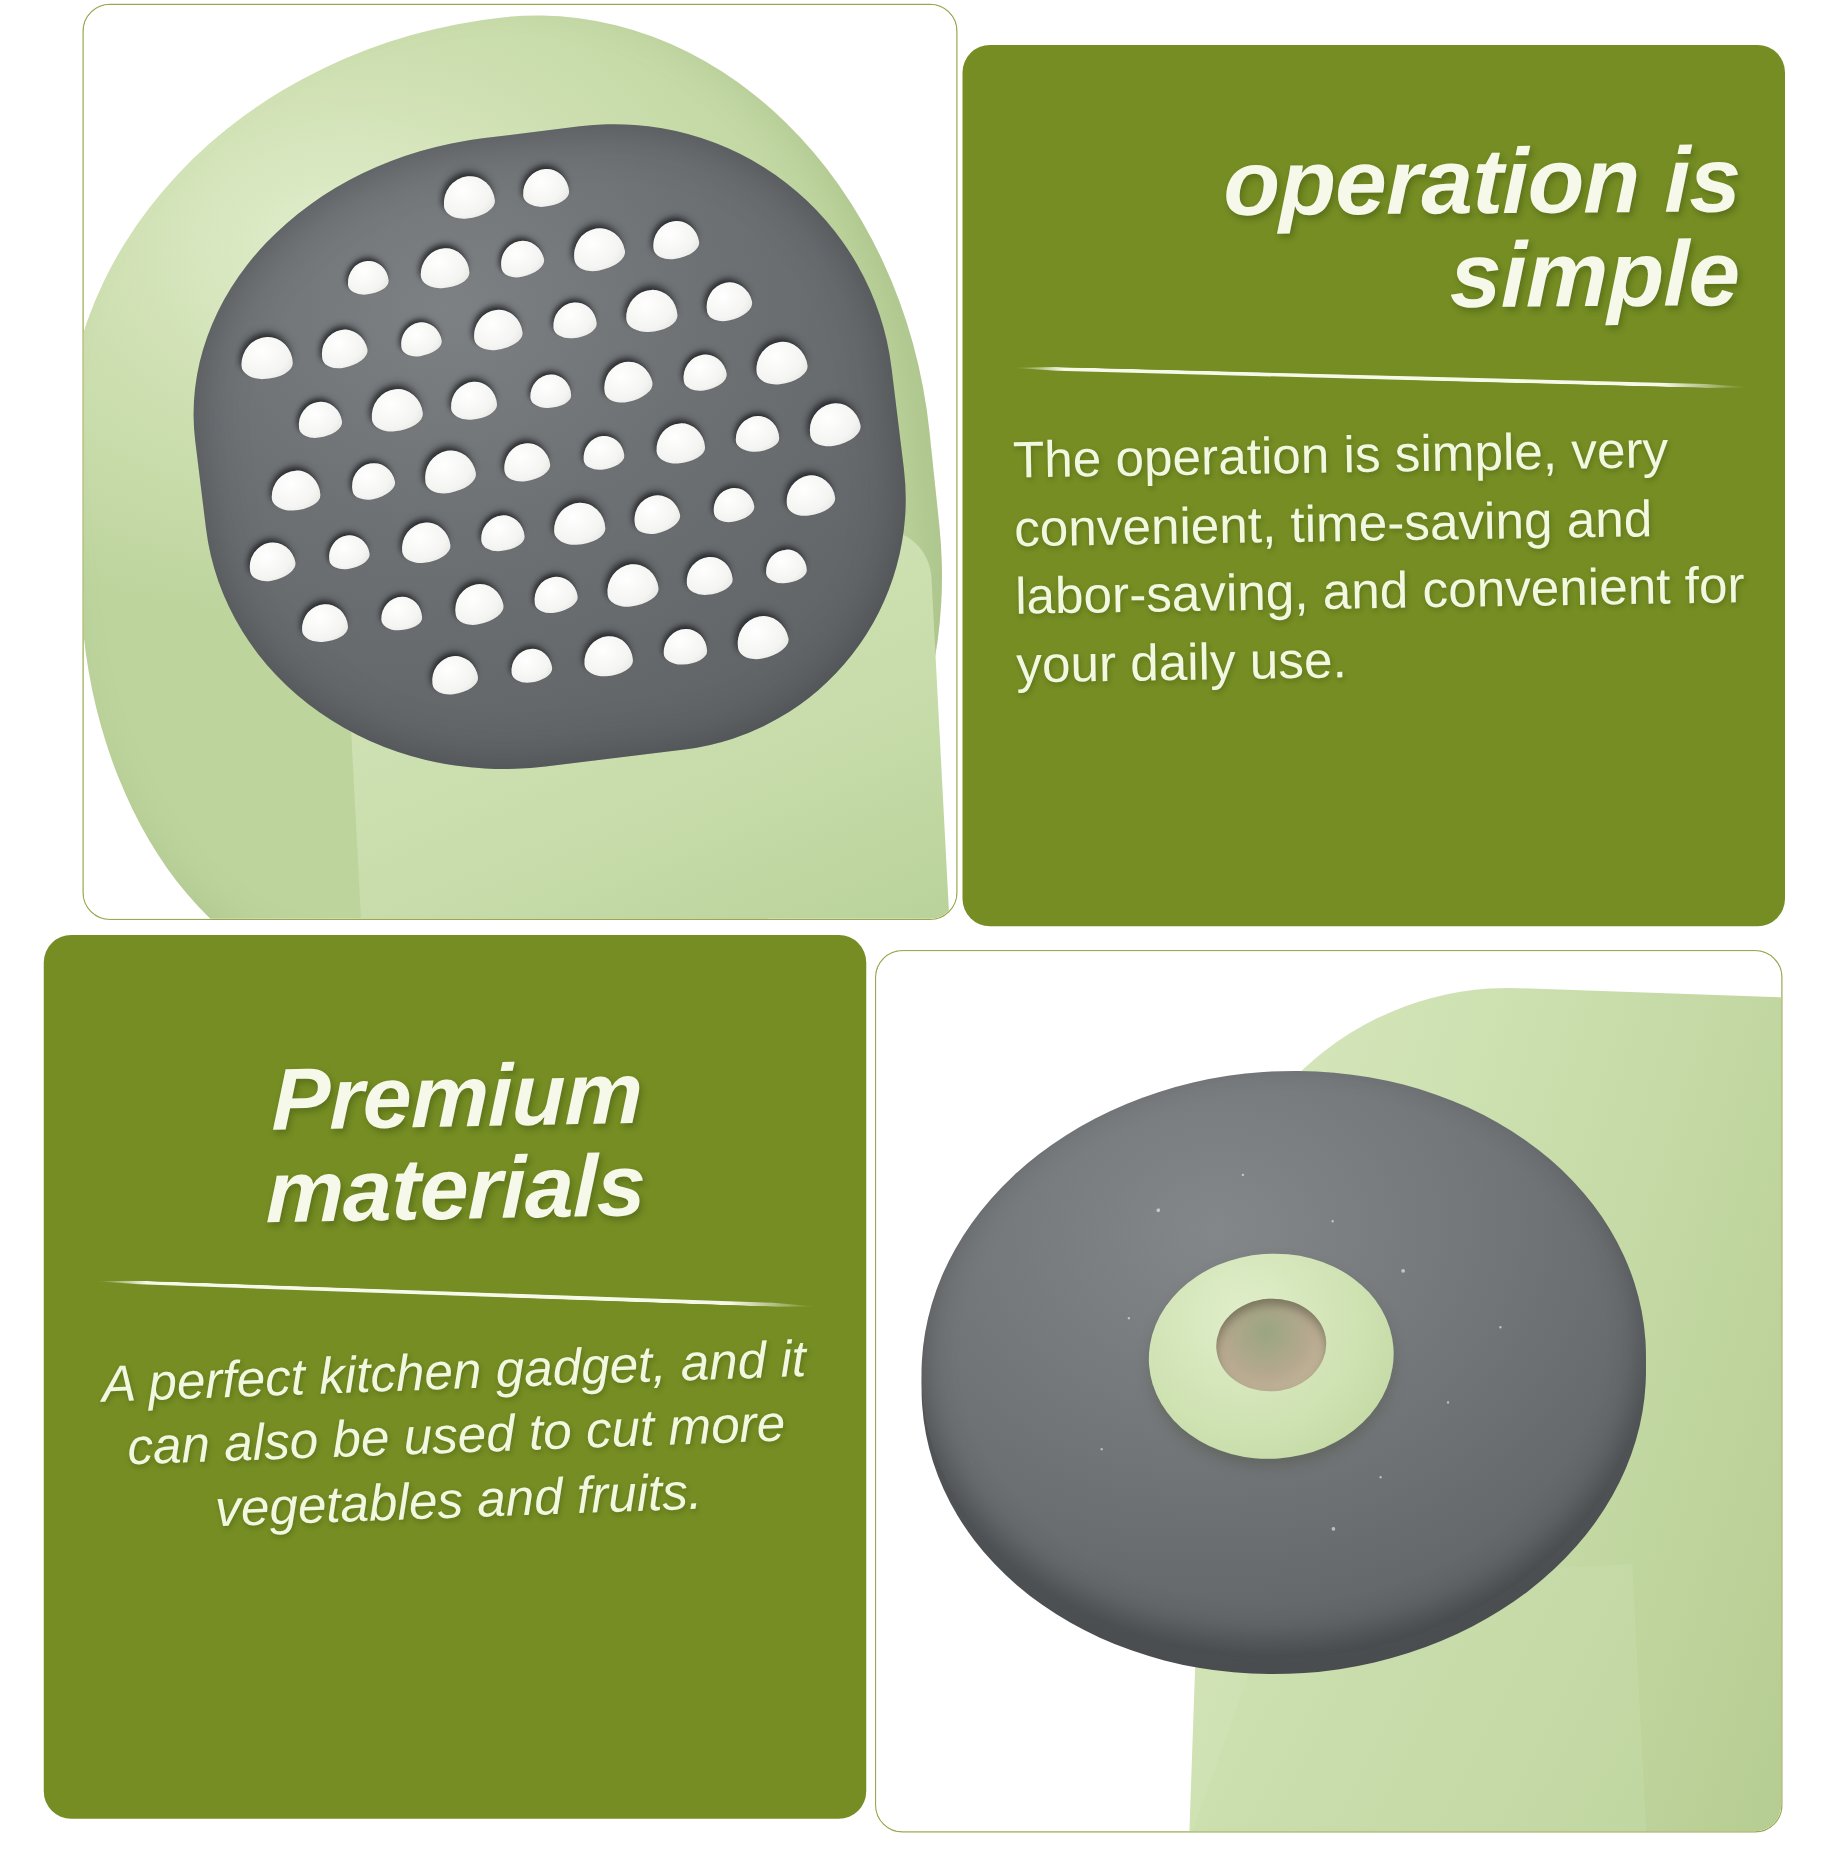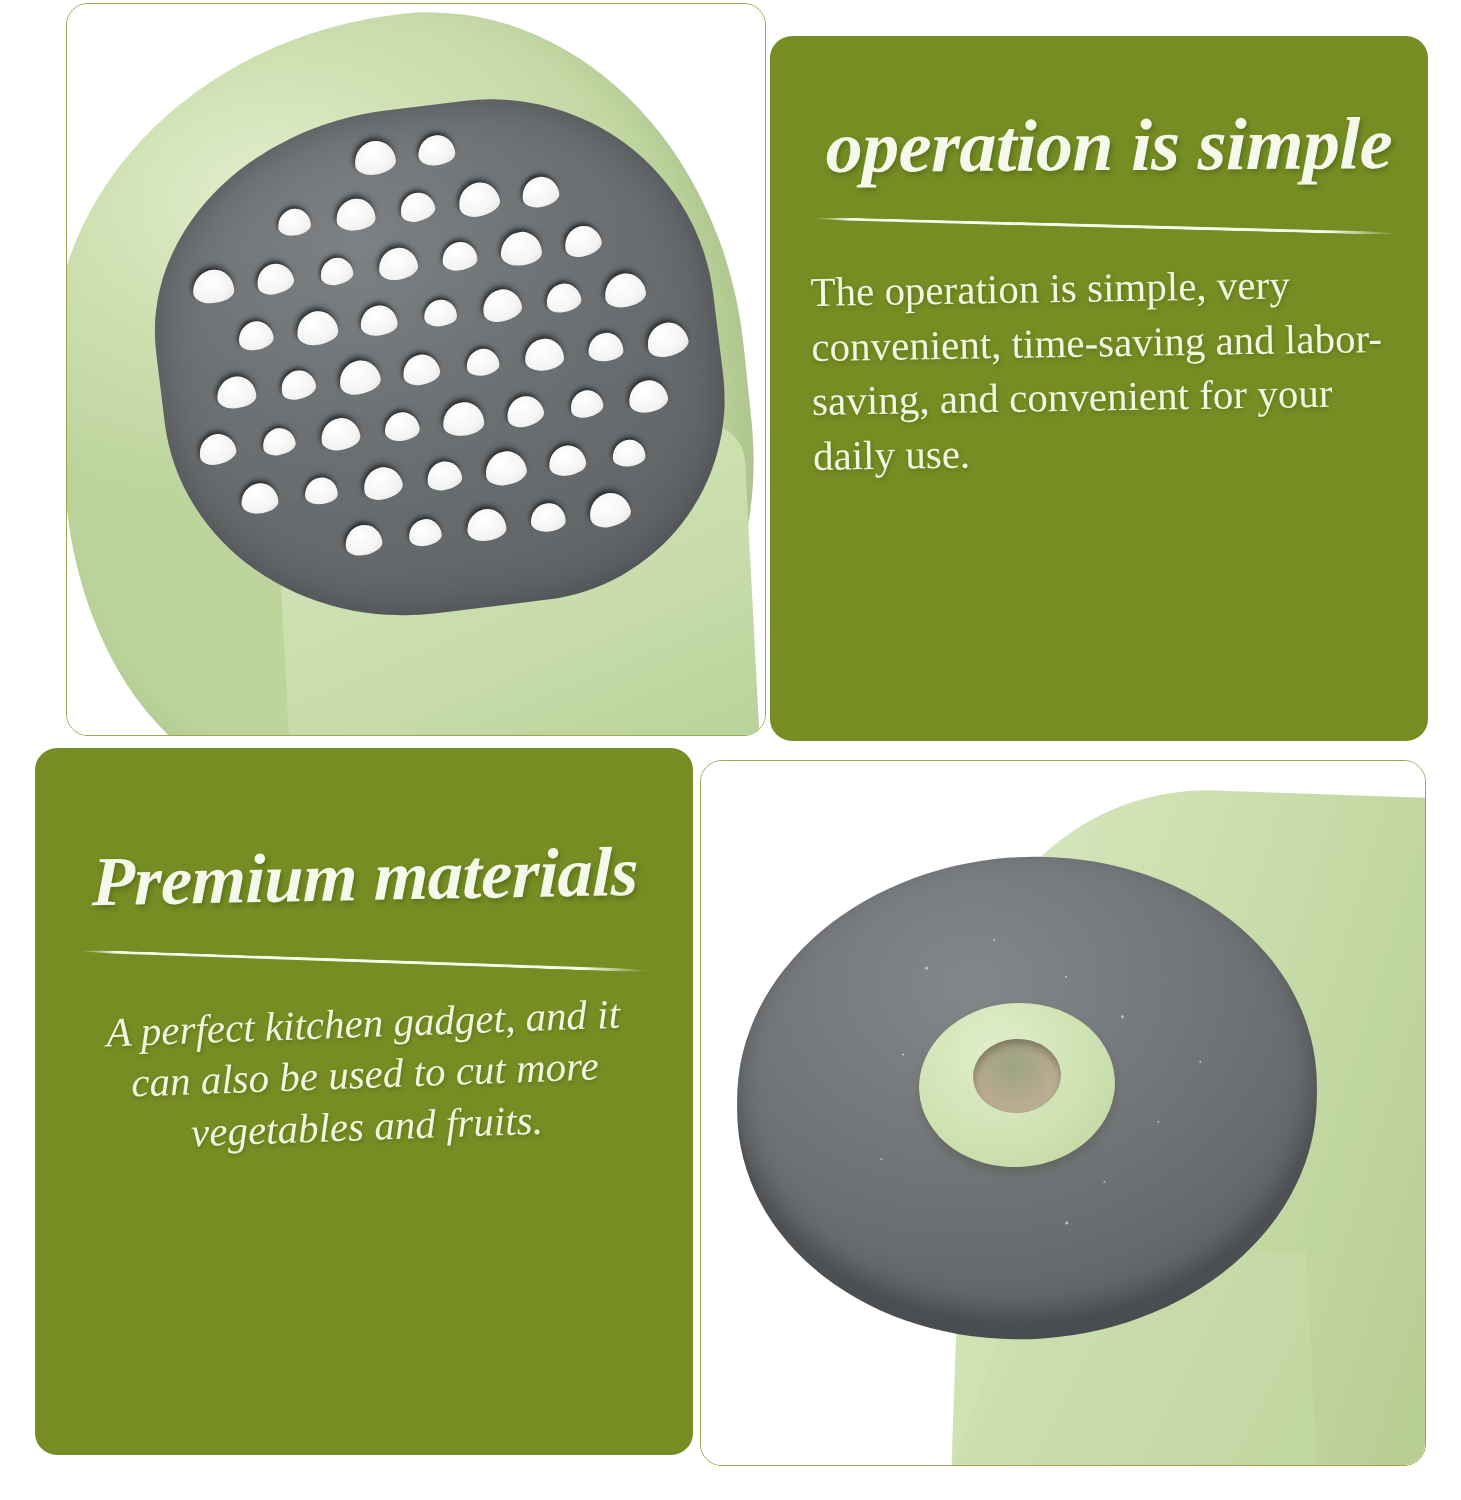--- a/index.html
+++ b/index.html
@@ -41,21 +41,20 @@
   #panel-operation { left: 770px; top: 36px;   width: 658px;  height: 705px; }
   #panel-premium   { left: 35px;  top: 748px;  width: 658px;  height: 707px; }
   #card-blade      { left: 700px; top: 760px;  width: 726px;  height: 706px; }
 
   
 
   .panel-inner {
     position: absolute;
     left: 0; right: 0; top: 0; bottom: 0;
     padding: 0 34px;
-    font-family: Liberation Serif, serif;
   }
 
   .heading {
     color: #f6f9e9;
     font-weight: bold;
     font-style: italic;
     line-height: 1.02;
     letter-spacing: -0.5px;
     text-shadow: 2px 3px 5px rgba(40,55,8,0.33);
   }

